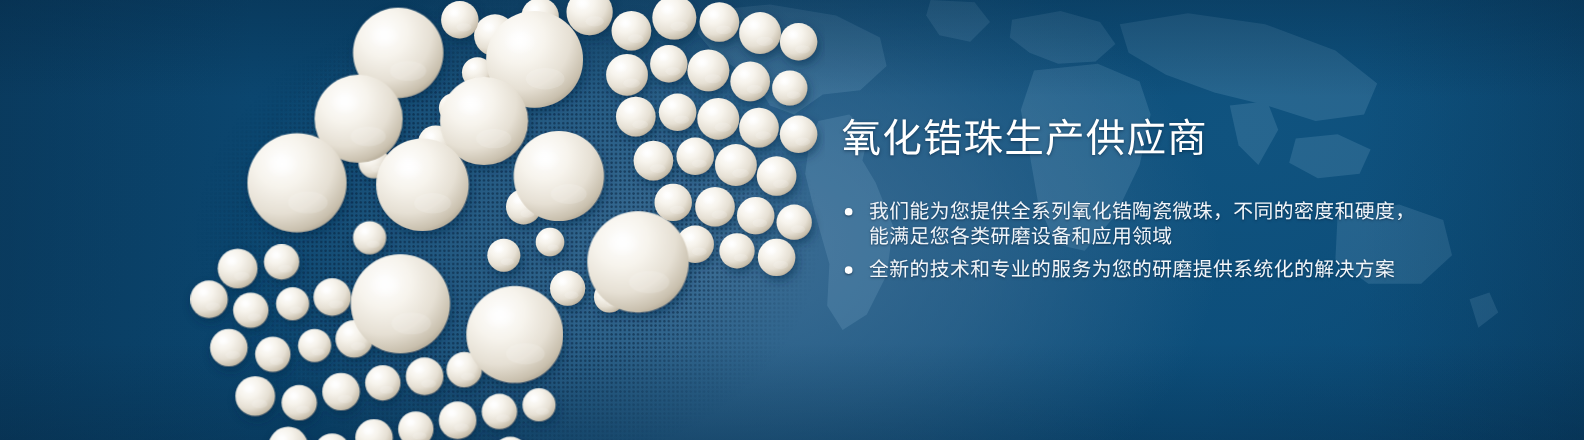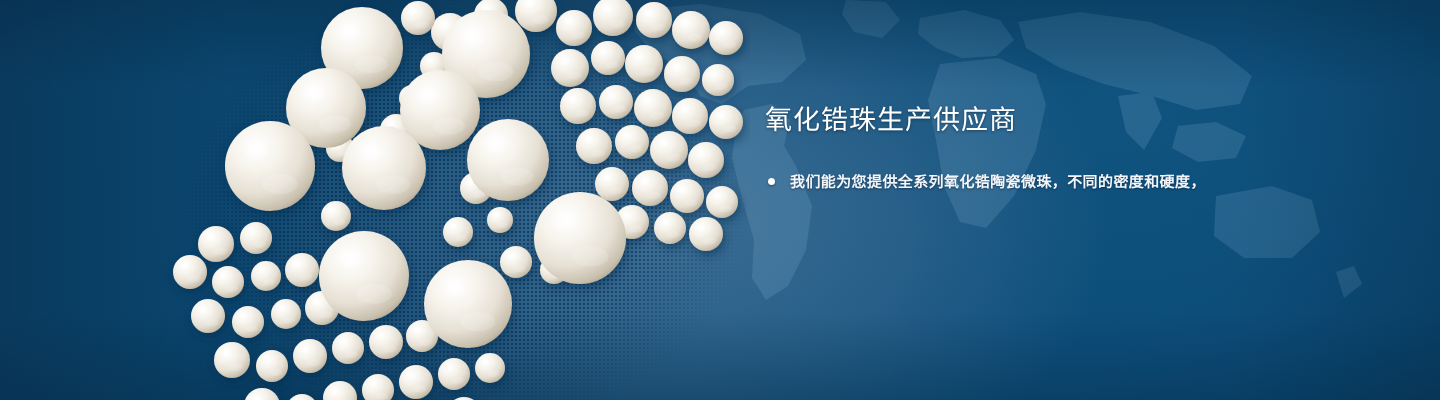--- a/index.html
+++ b/index.html
@@ -69,42 +69,41 @@
 
   
   .copy {
     position: absolute;
     left: 765px;
     top: 104px;
     width: 620px;
   }
   .headline {
     margin: 0;
-    font-size: 27px;
+    font-size: 36px;
     font-weight: 400;
     letter-spacing: 1px;
     line-height: 1.2;
     color: #ffffff;
     text-shadow: 0 1px 3px rgba(0,25,50,0.55);
   }
   .bullets {
     list-style: none;
     margin: 34px 0 0 0;
     padding: 0;
   }
   .bullet-row {
     position: relative;
     padding-left: 25px;
     margin-bottom: 7px;
-    font-size: 15px;
+    font-size: 18px;
     line-height: 23px;
     color: #f2f6fa;
     text-shadow: 0 1px 2px rgba(0,22,45,0.55);
     letter-spacing: 0.4px;
-    font-weight: bold;
   }
   .bullet-row:last-child { margin-bottom: 0; }
   .bullet-dot {
     position: absolute;
     left: 3px;
     top: 8px;
     width: 7px;
     height: 7px;
     border-radius: 50%;
     background: #ffffff;
@@ -280,20 +279,25 @@
   </div>
 
   <div class="copy">
     <h1 class="headline">氧化锆珠生产供应商</h1>
 
     <ul class="bullets">
 
       <li class="bullet-row">
         <span class="bullet-dot"></span>
         <span class="bullet-line">我们能为您提供全系列氧化锆陶瓷微珠，不同的密度和硬度，</span>
+        <span class="bullet-line">能满足您各类研磨设备和应用领域</span>
       </li>
 
+      <li class="bullet-row">
+        <span class="bullet-dot"></span>
+        <span class="bullet-line">全新的技术和专业的服务为您的研磨提供系统化的解决方案</span>
+      </li>
 
 
     </ul>
   </div>
 
 </div>
 
 </body></html>

